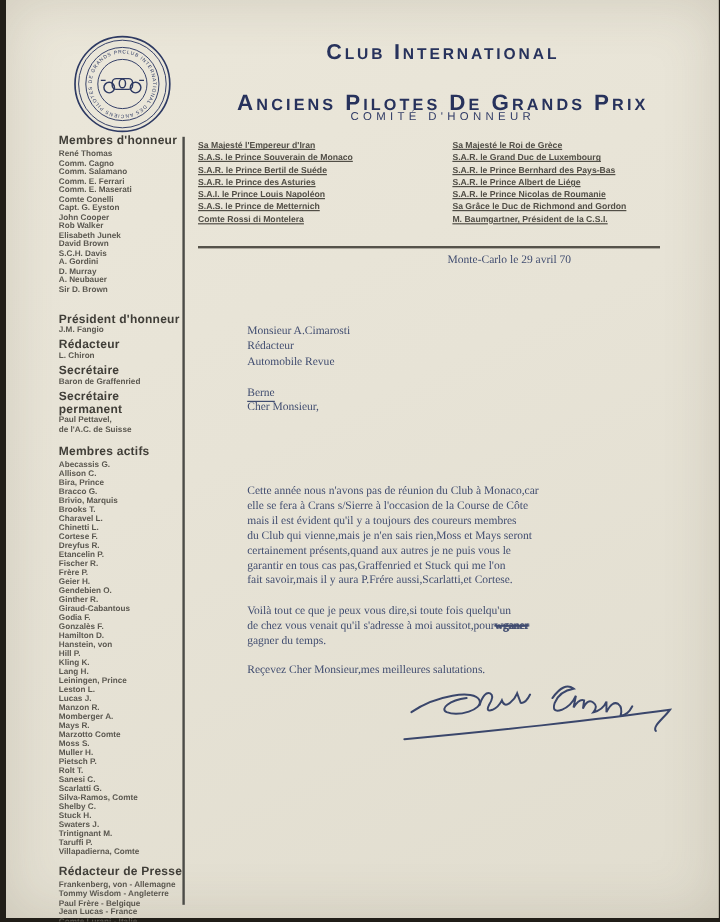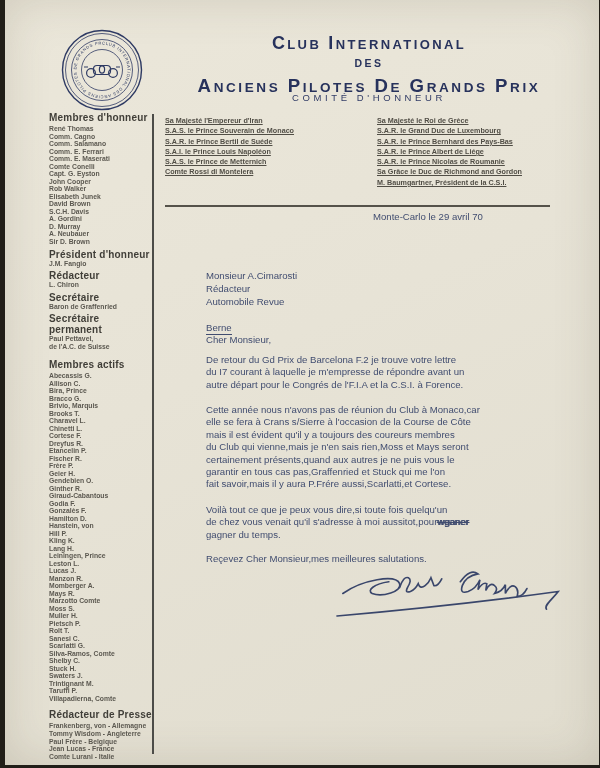--- a/index.html
+++ b/index.html
@@ -26,26 +26,26 @@
   .ccol{position:absolute;top:116px;font-size:7.2px;line-height:10.3px;font-weight:700;color:#514e46;text-decoration:underline;}
   .ccol-l{left:160px;width:208px;}
   .ccol-r{left:372px;width:202px;}
   .hline{position:absolute;left:160px;top:205px;width:385px;height:1.5px;background:#55524a;}
   .vline{position:absolute;left:147px;top:114px;width:1.5px;height:640px;background:#4c4c48;}
   
   .sidebar{position:absolute;left:44px;top:112px;width:106px;color:#5b5850;}
   .sb-h{font-size:10px;font-weight:700;color:#403e38;letter-spacing:.2px;}
   .sb-li{font-size:6.8px;line-height:7.5px;font-weight:600;}
   .sb-val{font-size:6.8px;line-height:7.4px;font-weight:600;white-space:pre-line;}
-  .mt2{margin-top:2px;} .mt3{margin-top:3px;} .mt8{margin-top:4px;} .mt9{margin-top:9px;} .mt7{margin-top:7px;}
+  .mt2{margin-top:2px;} .mt3{margin-top:3px;} .mt8{margin-top:16px;} .mt9{margin-top:9px;} .mt7{margin-top:7px;}
   .sb-li-press{font-size:6.8px;line-height:7.8px;font-weight:600;}
   
   .tw{
     position:absolute;color:#414d70;
-    font-family:Liberation Sans, sans-serif;
+    font-family:Liberation Serif, serif;
     font-size:9.6px;line-height:12.4px;white-space:pre-line;
   }
   .date{left:368px;top:211px;}
   .addr{left:201px;top:256px;line-height:13px;}
   .city{display:inline-block;border-bottom:1.2px solid #414d70;}
   .salut{left:201px;top:334px;}
   .p1{left:201px;top:354px;}
   .p2{left:201px;top:404px;}
   .p3{left:201px;top:504px;width:372px;}
   .closing{left:201px;top:553px;}
@@ -77,28 +77,28 @@
     <g stroke="#2e3a63" fill="none" stroke-width="1.2">
       <circle cx="31" cy="45" r="4.4"></circle>
       <circle cx="53" cy="45" r="4.4"></circle>
       <rect x="33.5" y="37.5" width="17" height="9" rx="3.5"></rect>
       <ellipse cx="42" cy="41.5" rx="2.6" ry="3.6"></ellipse>
       <path d="M28,39 h-4 M60,39 h-4" stroke-width="1"></path>
     </g>
   </svg>
 
   <div class="hdr t1"><span class="w">CLUB</span><span class="w">INTERNATIONAL</span></div>
-  <div class="hdr t-des" style="letter-spacing:2.4px;">DES</div>
   <div class="hdr t2"><span class="w">ANCIENS</span><span class="w">PILOTES</span><span class="w">DE</span><span class="w">GRANDS</span><span class="w">PRIX</span></div>
   <div class="hdr t-com">COMITÉ D'HONNEUR</div>
 
   <div class="ccol ccol-l">
       <div class="cc-li">Sa Majesté l'Empereur d'Iran</div>
       <div class="cc-li">S.A.S. le Prince Souverain de Monaco</div>
       <div class="cc-li">S.A.R. le Prince Bertil de Suéde</div>
+      <div class="cc-li">S.A.R. le Prince des Asturies</div>
       <div class="cc-li">S.A.I. le Prince Louis Napoléon</div>
       <div class="cc-li">S.A.S. le Prince de Metternich</div>
       <div class="cc-li">Comte Rossi di Montelera</div>
     </div>
   <div class="ccol ccol-r">
       <div class="cc-li">Sa Majesté le Roi de Grèce</div>
       <div class="cc-li">S.A.R. le Grand Duc de Luxembourg</div>
       <div class="cc-li">S.A.R. le Prince Bernhard des Pays-Bas</div>
       <div class="cc-li">S.A.R. le Prince Albert de Liége</div>
       <div class="cc-li">S.A.R. le Prince Nicolas de Roumanie</div>
@@ -204,23 +204,20 @@
   <div class="tw date">Monte-Carlo le 29 avril 70</div>
 
   <div class="tw addr">
     <span>Monsieur A.Cimarosti
 Rédacteur
 Automobile Revue</span>
     <br><span class="city">Berne</span>
   </div>
 
   <div class="tw salut">Cher Monsieur,</div>
-  <div class="tw p1">De retour du Gd Prix de Barcelona F.2 je trouve votre lettre
-du I7 courant à laquelle je m'empresse de répondre avant un
-autre départ pour le Congrés de l'F.I.A et la C.S.I. à Forence.</div>
   <div class="tw p2">Cette année nous n'avons pas de réunion du Club à Monaco,car
 elle se fera à Crans s/Sierre à l'occasion de la Course de Côte
 mais il est évident qu'il y a toujours des coureurs membres
 du Club qui vienne,mais je n'en sais rien,Moss et Mays seront
 certainement présents,quand aux autres je ne puis vous le
 garantir en tous cas pas,Graffenried et Stuck qui me l'on
 fait savoir,mais il y aura P.Frére aussi,Scarlatti,et Cortese.</div>
   <div class="tw p3"><span>Voilà tout ce que je peux vous dire,si toute fois quelqu'un
 de chez vous venait qu'il s'adresse à moi aussitot,pour</span><span class="strike">wganer</span><span>
 gagner du temps.</span></div>

